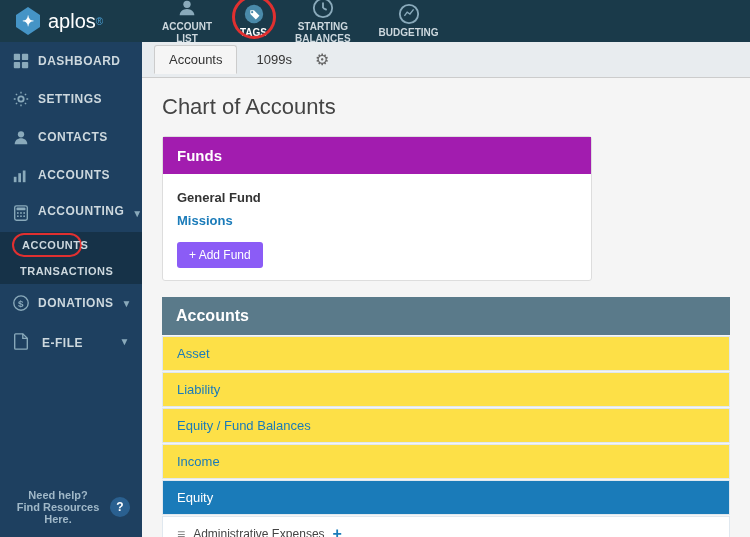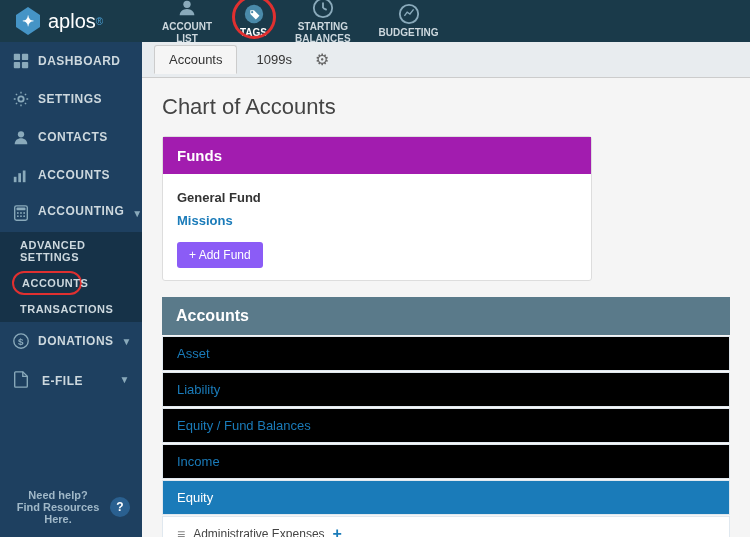--- a/index.html
+++ b/index.html
@@ -250,21 +250,21 @@
       background: #f5f5f5;
     }
     .accounts-header {
       background: #5a7a8a;
       color: white;
       padding: 10px 14px;
       font-size: 16px;
       font-weight: bold;
     }
     .account-row {
-      background: #000000;
+      background: #fde047;
       border: 1px solid #e0e8ef;
       padding: 9px 14px;
       font-size: 13px;
       color: #1a7bb9;
       cursor: pointer;
       margin-top: 1px;
     }
     .account-row.active-row {
       background: #1a7bb9;
       color: white;
@@ -393,23 +393,20 @@
           <circle cx="6.5" cy="13.5" r="1" fill="#8aaabb"></circle>
           <circle cx="10" cy="13.5" r="1" fill="#8aaabb"></circle>
           <circle cx="13.5" cy="13.5" r="1" fill="#8aaabb"></circle>
         </svg>
         <span>ACCOUNTING</span>
       </div>
       <span class="arrow">▼</span>
     </div>
 
     <div class="sidebar-sub">
-      <div class="sidebar-sub-item">
-        <span>ADVANCED SETTINGS</span>
-      </div>
       <div class="sidebar-sub-item accounts-item" style="position:relative;">
         <div class="accounts-oval"></div>
         <span style="position:relative;z-index:1;padding-left:2px;">ACCOUNTS</span>
       </div>
       <div class="sidebar-sub-item">
         <span>TRANSACTIONS</span>
       </div>
     </div>
 
     <div class="sidebar-item has-arrow">

